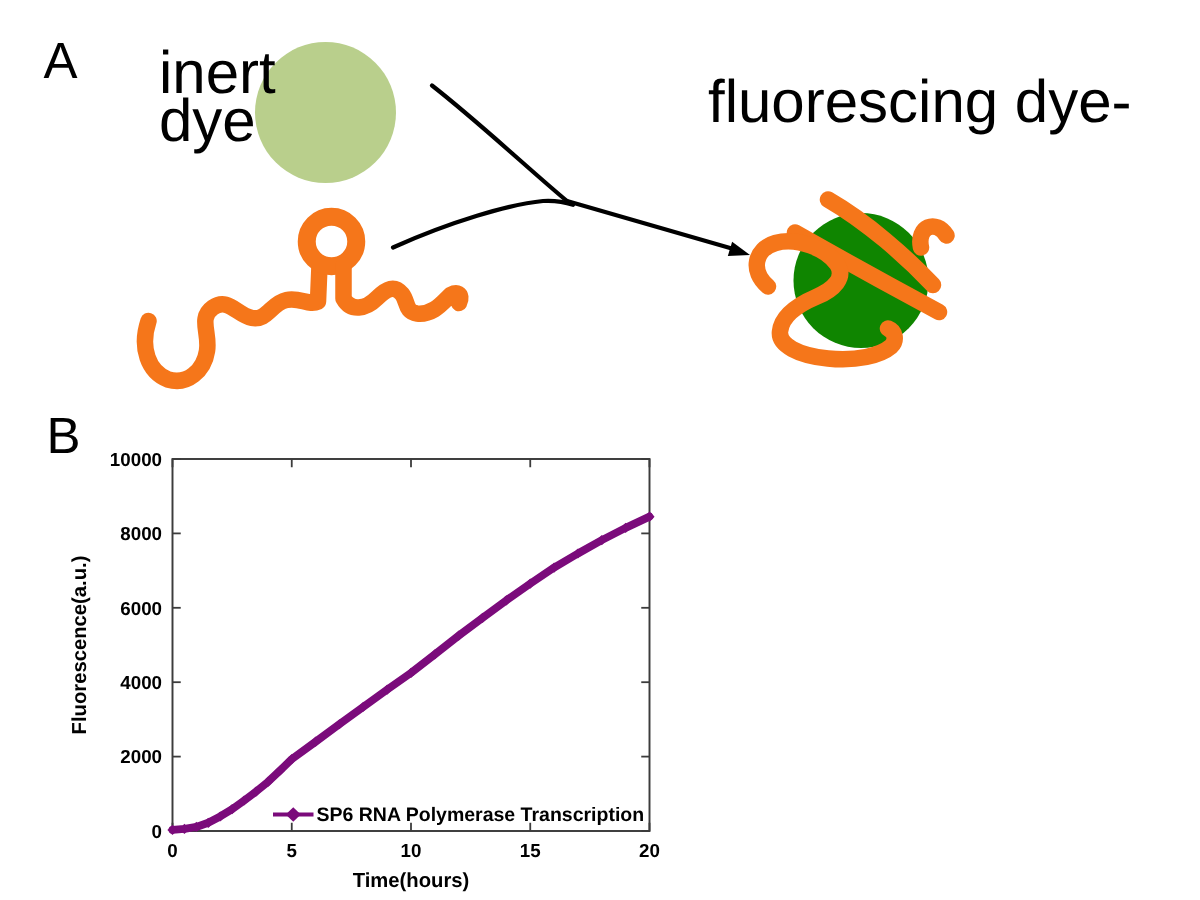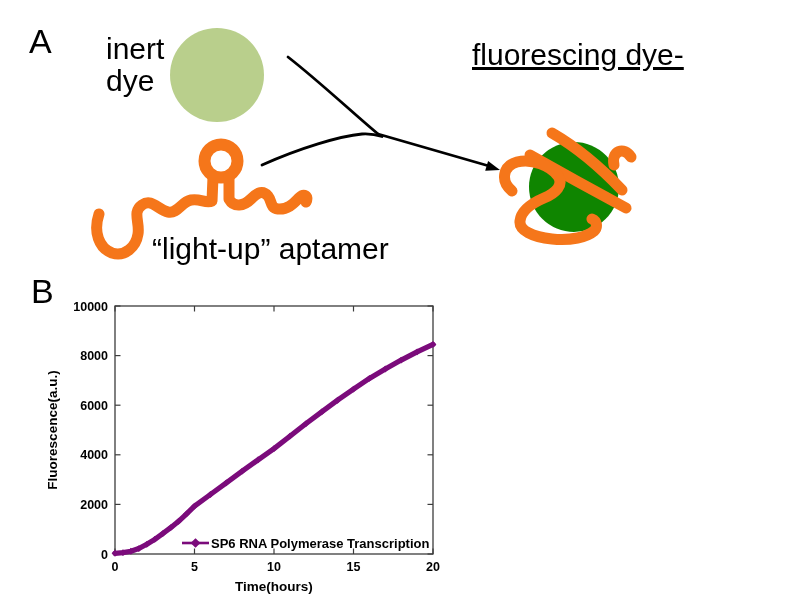--- a/index.html
+++ b/index.html
@@ -3,21 +3,21 @@
 <meta charset="utf-8">
 <style>
   html,body { margin:0; padding:0; background:#ffffff; }
   .canvas {
     position:relative; width:800px; height:600px; background:#ffffff;
     font-family:"Liberation Sans", sans-serif; overflow:hidden;
   }
   .art { position:absolute; left:0; top:0; }
   .t { position:absolute; color:#000; white-space:nowrap; }
   .panel-letter { font-size:34px; line-height:34px; }
-  .alabel { font-size:30px; line-height:32px; }
+  .alabel { font-size:40px; line-height:32px; }
   .tick-label { font:bold 12.5px "Liberation Sans", sans-serif; fill:#000; }
   .axis-label { font:bold 13.5px "Liberation Sans", sans-serif; fill:#000; }
   .legend-text { font:bold 13px "Liberation Sans", sans-serif; fill:#000; }
 </style>
 </head>
 <body>
 
 <div class="canvas">
 
   <svg class="art" width="800" height="600" viewBox="0 0 800 600">
@@ -121,21 +121,20 @@
     </g>
   </svg>
 
   <div class="t panel-letter" style="left:29px; top:24px;">A</div>
 
   <div class="t alabel" style="left:106px; top:33px;">
     <div>inert</div>
     <div>dye</div>
   </div>
 
-  <div class="t alabel" style="left:152px; top:233px;">“light-up” aptamer</div>
 
-  <div class="t alabel" style="left:472px; top:39px;text-decoration:underline;">
+  <div class="t alabel" style="left:472px; top:52px;">
     <div>fluorescing dye-</div>
   </div>
 
   <div class="t panel-letter" style="left:31px; top:274px;">B</div>
 
 </div>
 
 </body></html>

